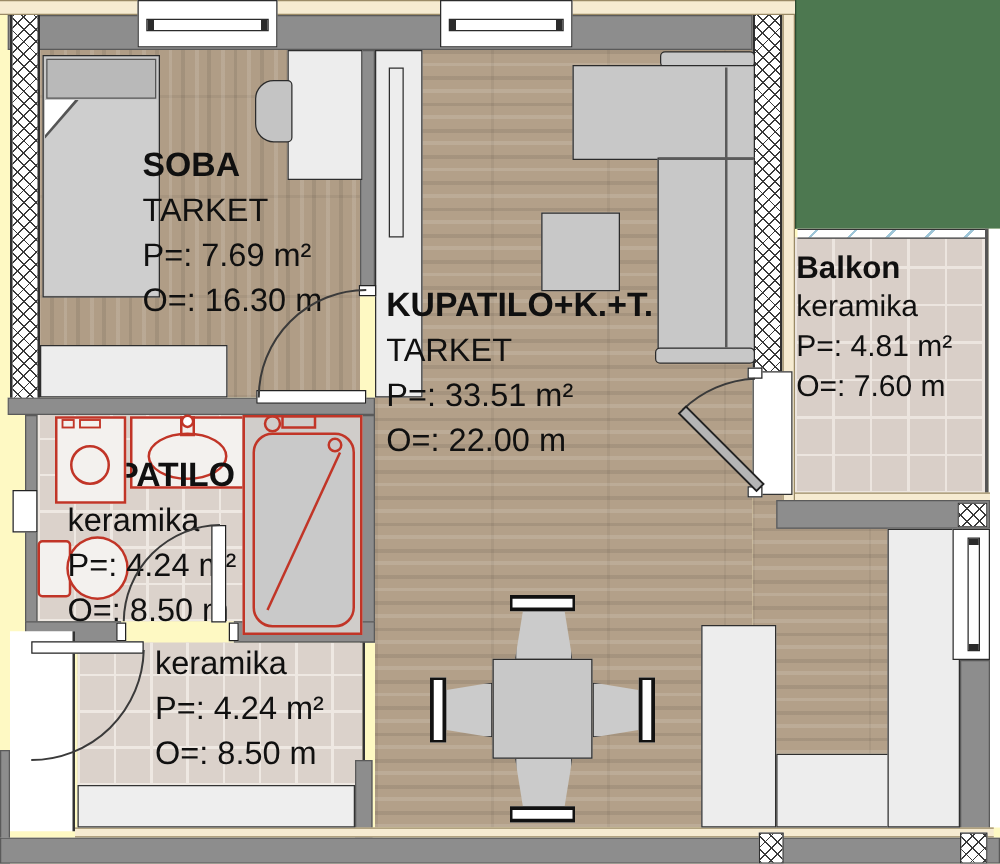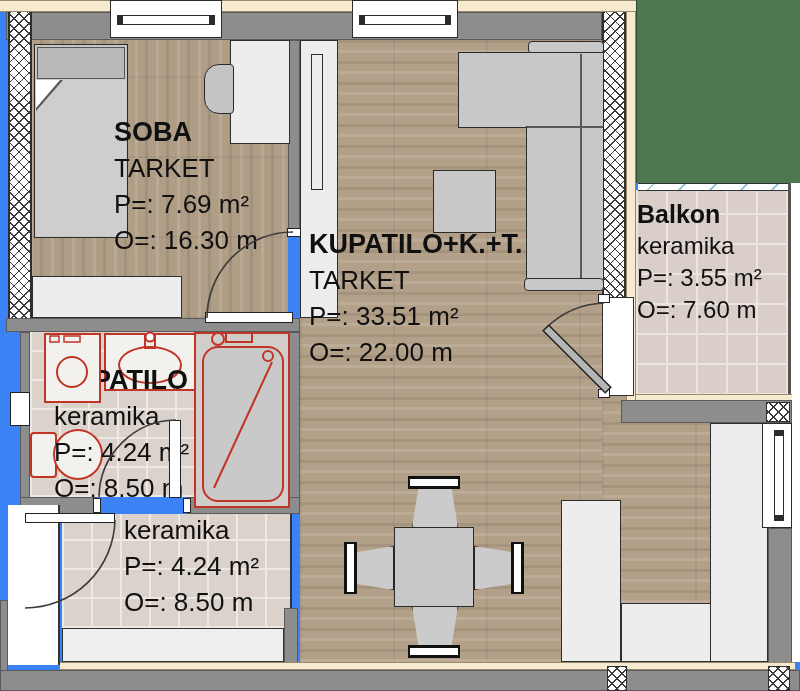--- a/index.html
+++ b/index.html
@@ -1,17 +1,17 @@
 <!DOCTYPE html>
 <html><head>
 <meta charset="utf-8">
 <style>
   *{box-sizing:border-box;margin:0;padding:0}
   html,body{background:#fff}
-  .plan{position:relative;width:800px;height:691px;background:#3b82f6;overflow:hidden;
+  .plan{position:relative;width:800px;height:691px;background:#fef9c3;overflow:hidden;
          font-family:"Liberation Sans","DejaVu Sans",sans-serif}
   .abs{position:absolute}
   
   .wood-h{background-color:#b3a089;background-image:
     repeating-linear-gradient(0deg, rgba(255,255,255,.12) 0 3px, rgba(0,0,0,0) 3px 10px, rgba(0,0,0,.08) 10px 13px, rgba(0,0,0,0) 13px 21px),
     repeating-linear-gradient(90deg, rgba(0,0,0,.05) 0 2px, transparent 2px 93px)}
   .wood-v{background-color:#b09d86;background-image:
     repeating-linear-gradient(90deg, rgba(255,255,255,.12) 0 3px, rgba(0,0,0,0) 3px 10px, rgba(0,0,0,.08) 10px 13px, rgba(0,0,0,0) 13px 21px),
     repeating-linear-gradient(0deg, rgba(0,0,0,.05) 0 2px, transparent 2px 80px)}
   .tile{background-color:#dbd2cb;background-image:
@@ -176,21 +176,21 @@
     <span>O=: 8.50 m</span>
   </div>
   <div class="label" style="left:124px;top:512px">
     <span>keramika</span>
     <span>P=: 4.24 m²</span>
     <span>O=: 8.50 m</span>
   </div>
   <div class="label small" style="left:637px;top:198px">
     <span class="rname">Balkon</span>
     <span>keramika</span>
-    <span>P=: 3.55 m²</span>
+    <span>P=: 4.81 m²</span>
     <span>O=: 7.60 m</span>
   </div>
 
   <svg class="overlay" width="800" height="691" viewBox="0 0 800 691">
     <path d="M 207 318 A 86 86 0 0 1 293 232" fill="none" stroke="#3a3a3a" stroke-width="1.6"></path>
     <path d="M 176 420 A 78 78 0 0 0 99 497" fill="none" stroke="#3a3a3a" stroke-width="1.6"></path>
     <path d="M 115 520 A 90 90 0 0 1 25 608" fill="none" stroke="#3a3a3a" stroke-width="1.6"></path>
     <path d="M 546 328 A 88 88 0 0 1 604 303" fill="none" stroke="#3a3a3a" stroke-width="1.6"></path>
     <polygon points="610.8,387.2 548.8,325.2 543.2,330.8 605.2,392.8" fill="#b5b5b5" stroke="#222" stroke-width="1.5"></polygon>
     <line x1="214" y1="488" x2="272" y2="362" stroke="#c13527" stroke-width="2"></line>

